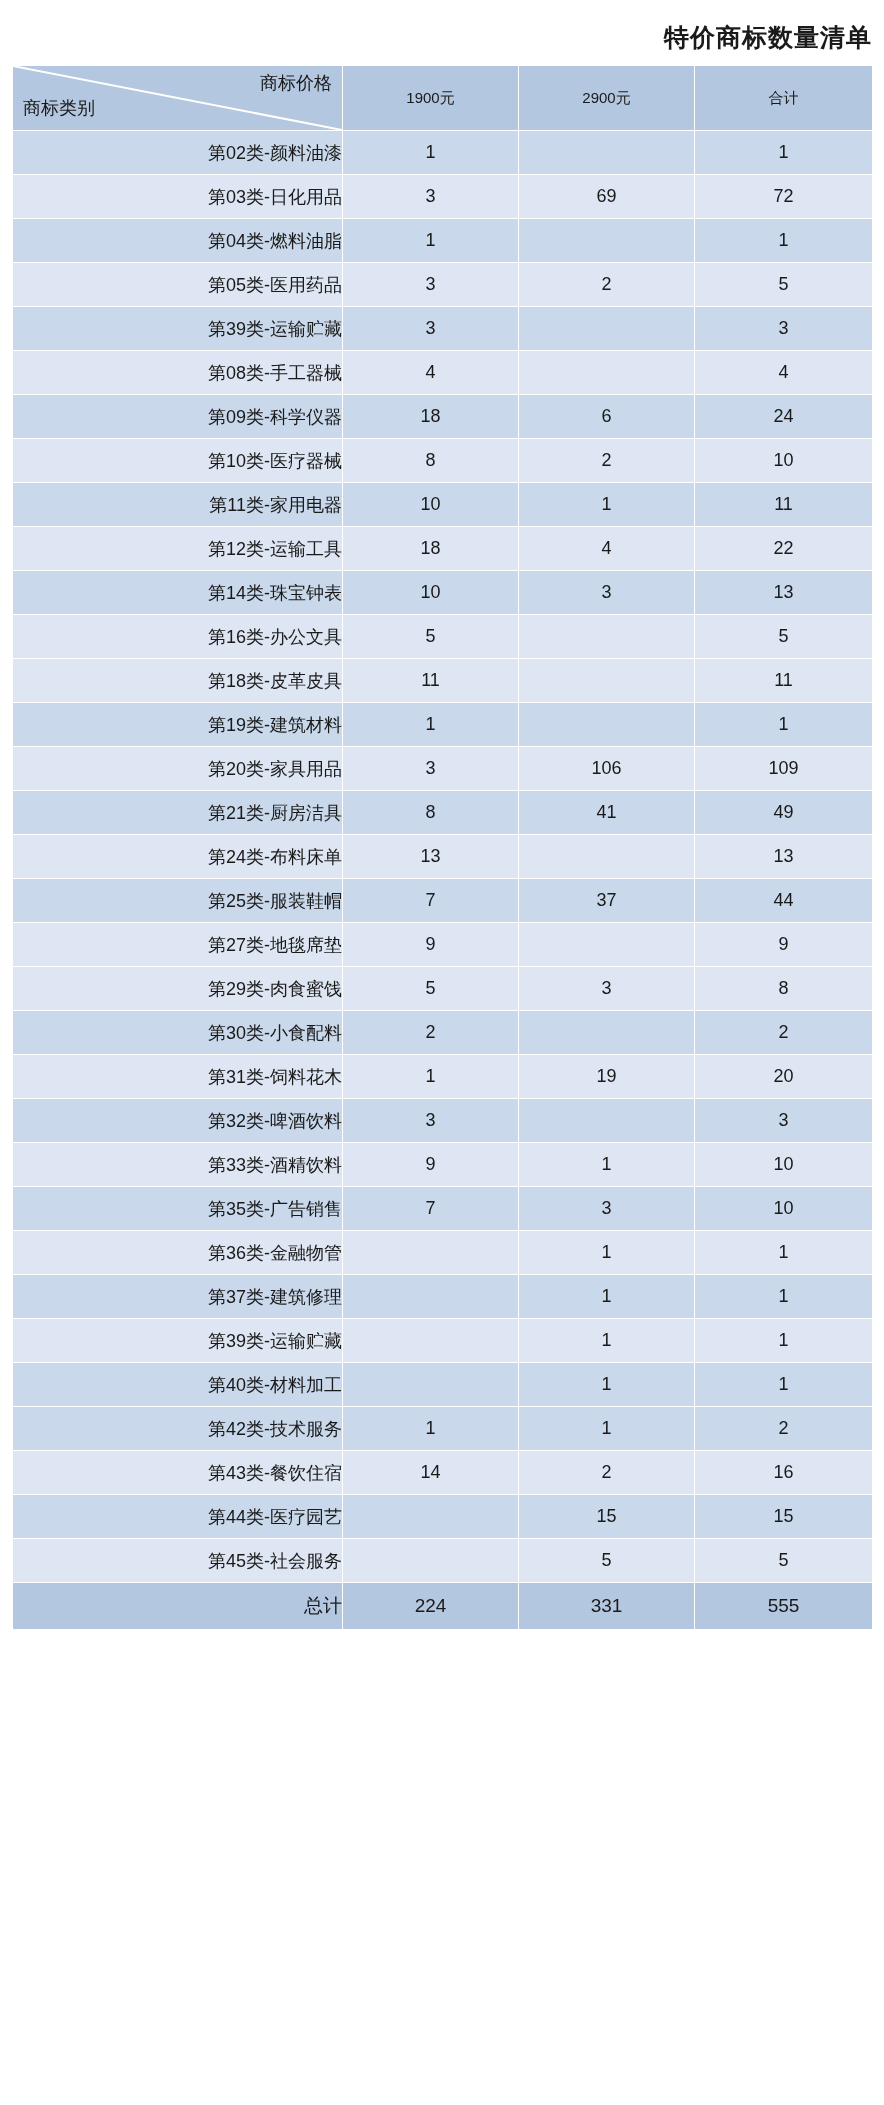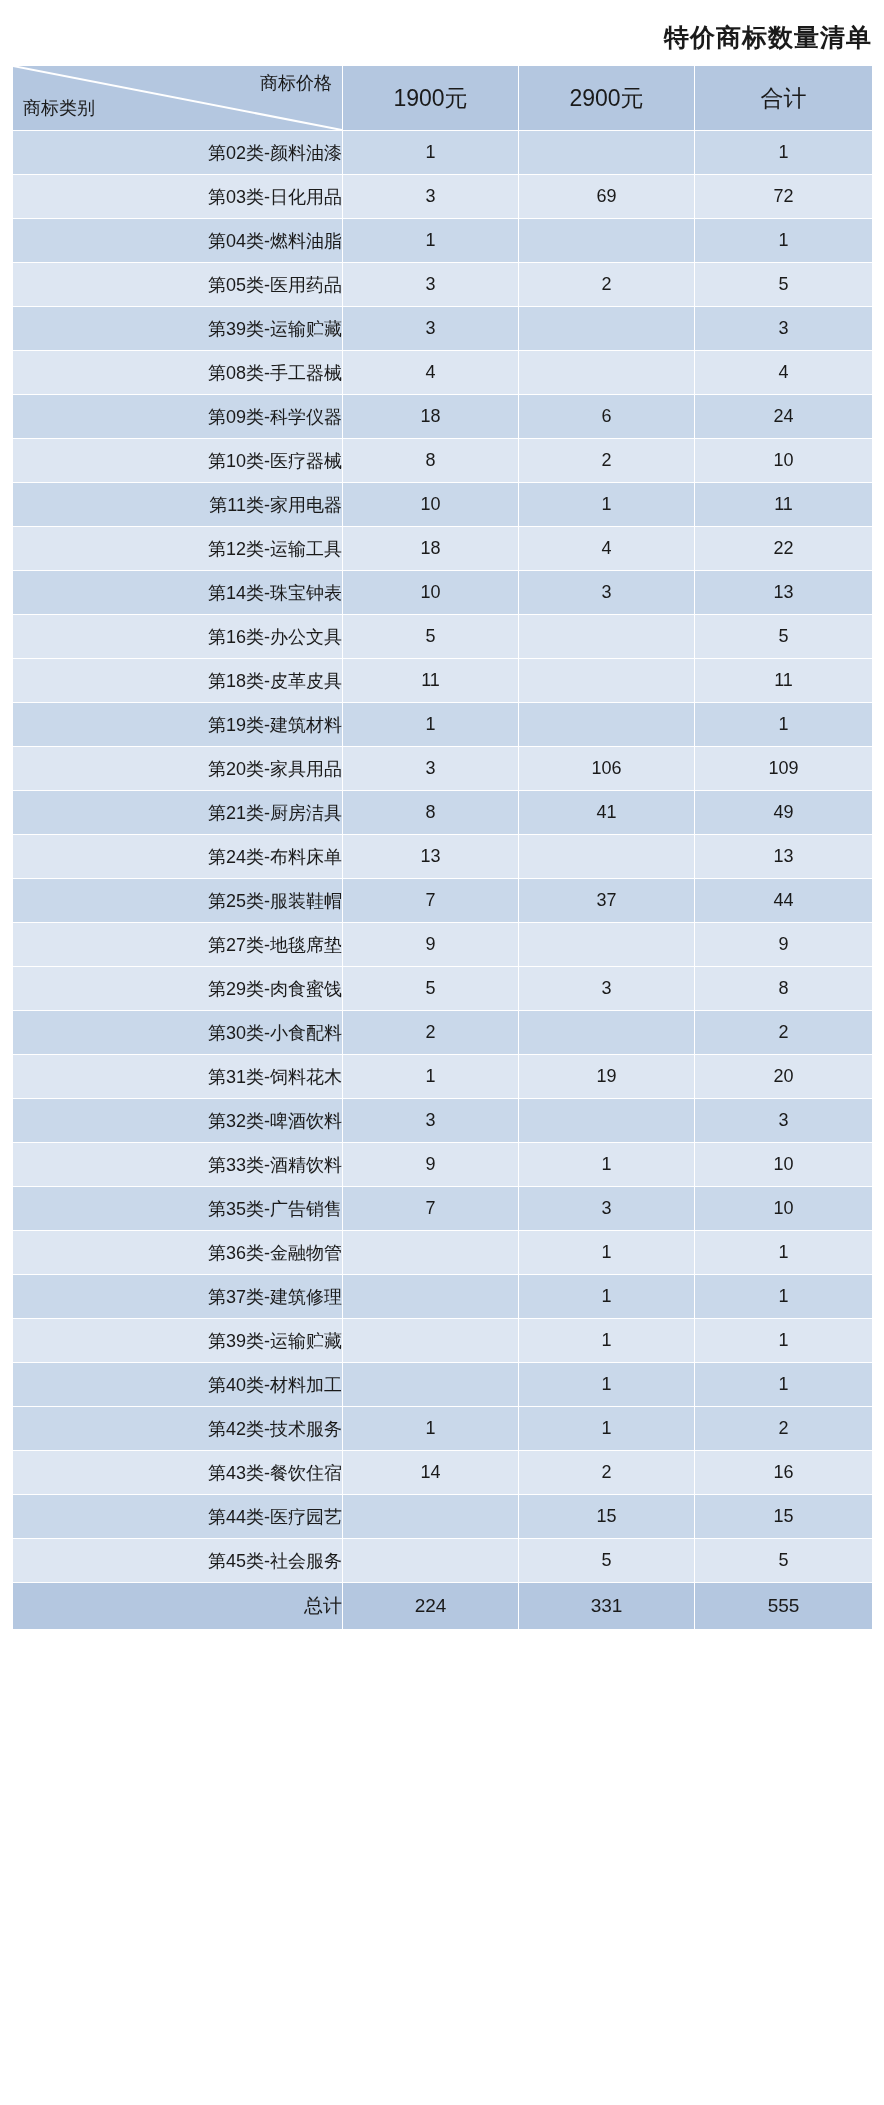--- a/index.html
+++ b/index.html
@@ -31,21 +31,21 @@
     font-size: 25px;
     font-weight: bold;
     color: #1a1a1a;
     height: 56px;
     letter-spacing: 1px;
     border: 1px solid #ffffff !important;
   }
   .hdr {
     background: #b4c7e0;
     color: #1a1a1a;
-    font-size: 23px;
+    font-size: 15px;
     text-align: center;
     height: 64px;
     vertical-align: middle;
   }
   .corner {
     position: relative;
     background: #b4c7e0;
     height: 64px;
     overflow: hidden;
     text-align: center;

